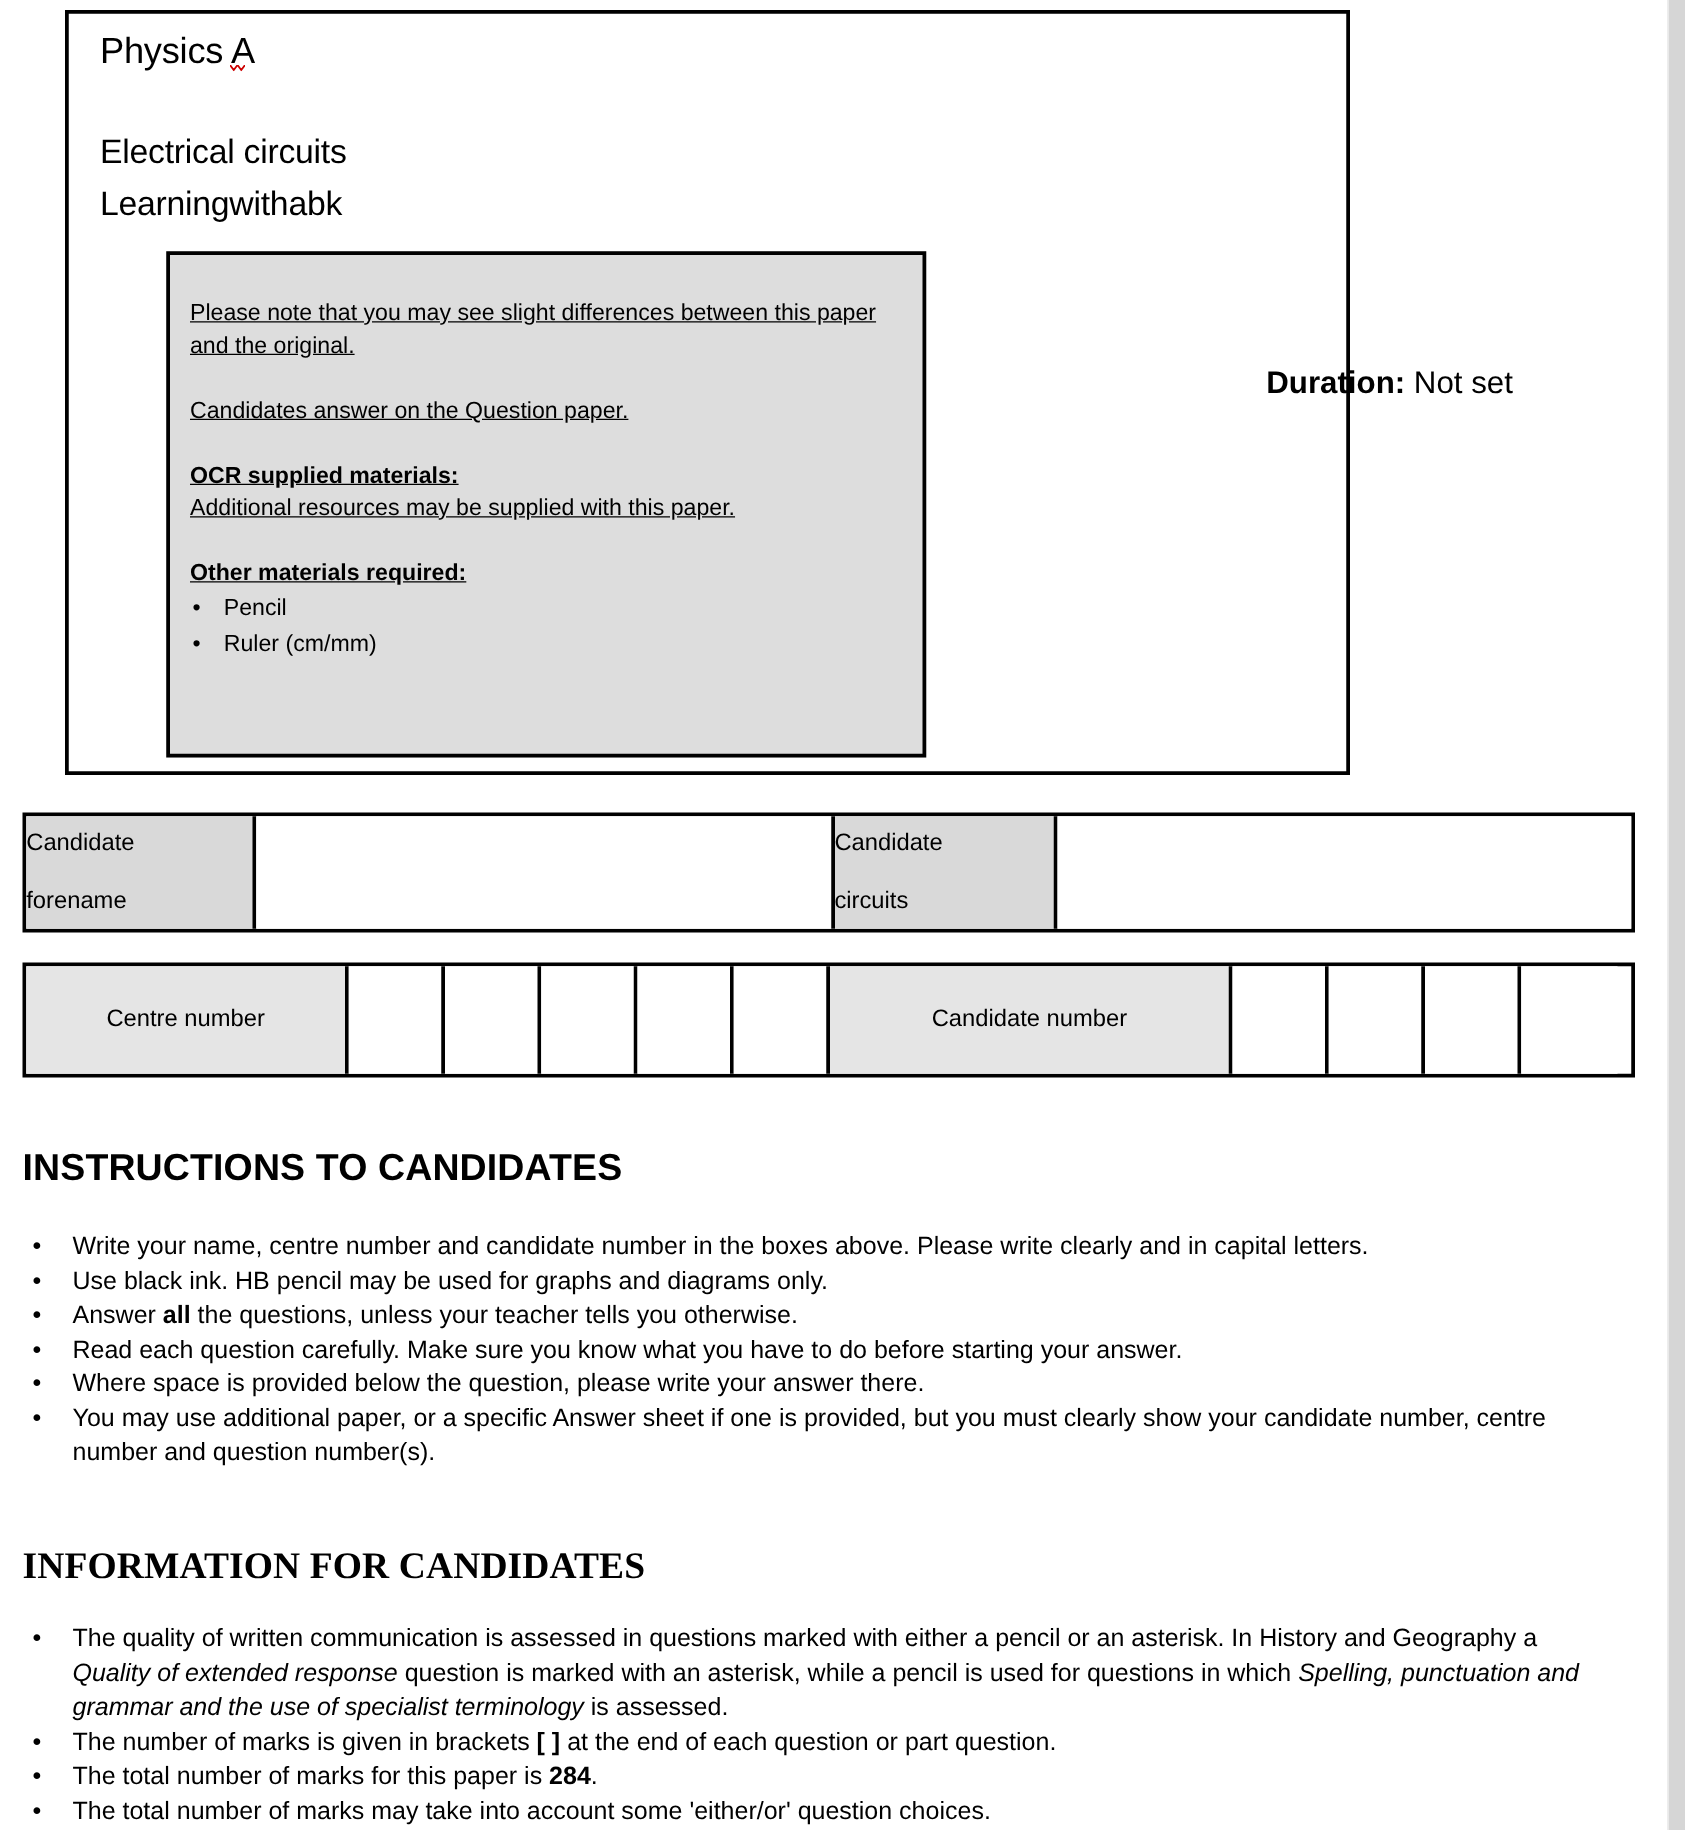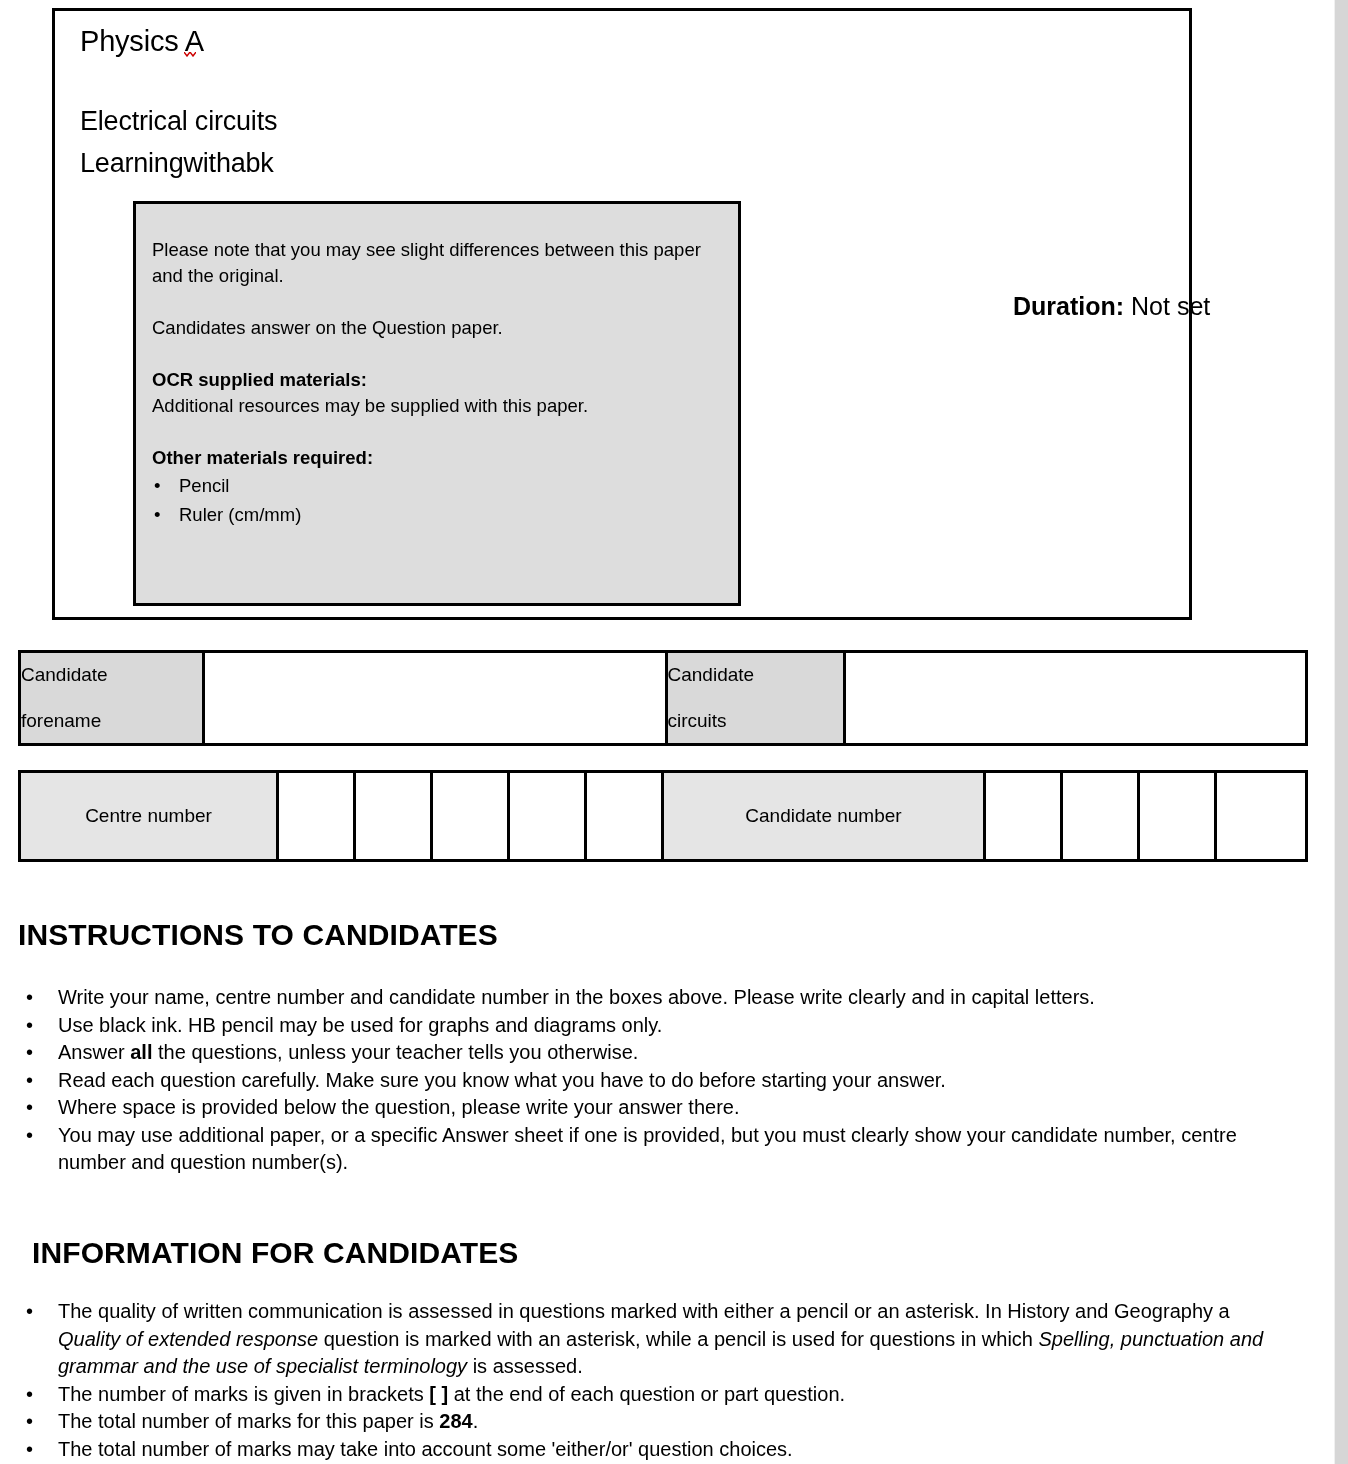--- a/index.html
+++ b/index.html
@@ -34,21 +34,21 @@
     height: 1464px;
     background: #d6d6d6;
     border-left: 1px solid #f0f0f0;
   }
 
   
   .title-box {
     position: absolute;
     left: 52px;
     top: 8px;
-    width: 1140px;
+    width: 1028px;
     height: 612px;
     border: 3px solid #000000;
     box-sizing: border-box;
     background: #ffffff;
   }
   .title-inner {
     position: absolute;
     left: 25px;
     top: 12px;
     width: 1200px;
@@ -89,21 +89,21 @@
     height: 405px;
     background: #dddddd;
     border: 3px solid #000000;
     box-sizing: border-box;
   }
   .note-inner {
     padding: 33px 20px 0 16px;
     font-size: 18.5px;
     line-height: 26px;
   }
-  .note-inner p { margin: 0; }
+  .note-inner p { margin: 0; text-decoration: underline; }
   .note-gap { height: 26px; }
   .note-bullets {
     margin: 0;
     padding: 0;
     list-style: none;
   }
   .note-bullets li {
     position: relative;
     padding-left: 27px;
     line-height: 29px;
@@ -195,21 +195,21 @@
 
   
   .section-heading {
     position: absolute;
     font-size: 30px;
     font-weight: bold;
     letter-spacing: 0.1px;
     white-space: nowrap;
   }
   #instructions-heading { left: 18px; top: 918px; }
-  #information-heading  { left: 32px; top: 1236px; }
+  #information-heading  { left: 18px; top: 1236px; font-family: Liberation Serif, serif; }
 
   .bullet-list {
     position: absolute;
     left: 18px;
     width: 1275px;
     margin: 4px;
     padding: 0;
     list-style: none;
     font-size: 20px;
   }

